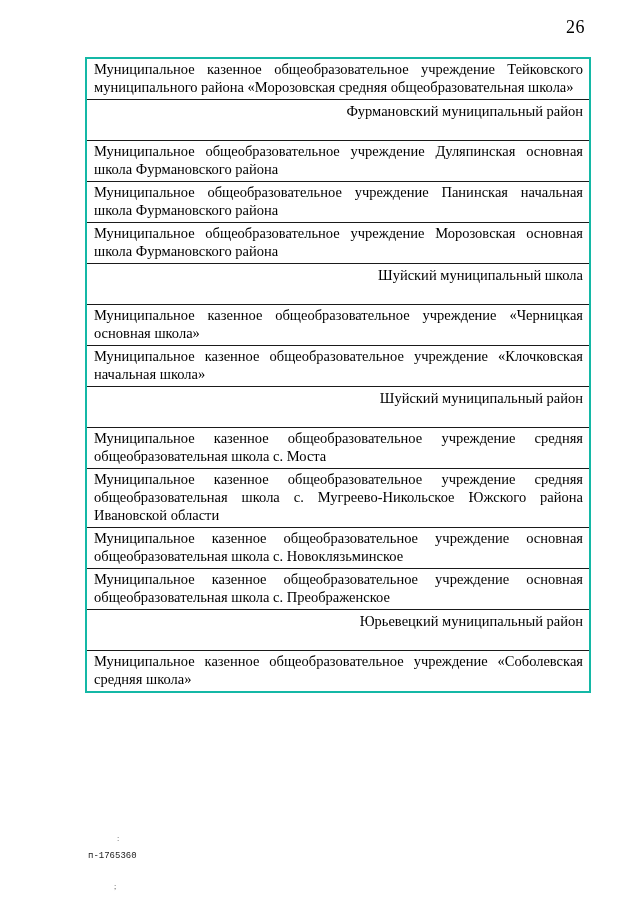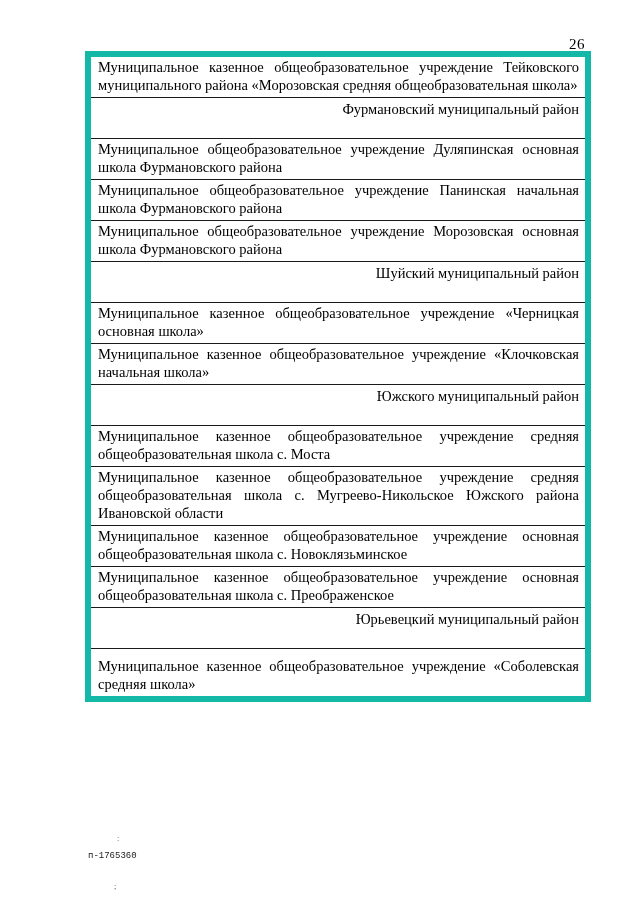--- a/index.html
+++ b/index.html
@@ -10,43 +10,42 @@
   body {
     width: 640px;
     height: 905px;
     position: relative;
     font-family: "Liberation Serif", serif;
     color: #000000;
     overflow: hidden;
   }
   .page-number {
     position: absolute;
-    top: 36px;
+    top: 17px;
     right: 55px;
-    font-size: 15px;
+    font-size: 18px;
     letter-spacing: 0.5px;
   }
   .districts-table {
     position: absolute;
-    top: 51px;
+    top: 57px;
     left: 85px;
     width: 506px;
-    border: 6px solid #14b8a6;
+    border: 2px solid #14b8a6;
     box-sizing: border-box;
   }
   .row {
     border-bottom: 1px solid #1a1a1a;
     padding: 1px 6px 3px 7px;
     font-size: 14.5px;
     line-height: 18px;
     text-align: justify;
   }
   .row:last-child {
     border-bottom: none;
-    margin-top: 7px;
   }
   .row.header {
     text-align: right;
     font-weight: normal;
     padding-top: 2px;
     padding-bottom: 20px;
   }
   .footer-code {
     position: absolute;
     left: 88px;
@@ -74,24 +73,24 @@
 <body>
 
 <div class="page-number">26</div>
 
 <div class="districts-table">
     <div class="row item">Муниципальное казенное общеобразовательное учреждение Тейковского муниципального района «Морозовская средняя общеобразовательная школа»</div>
     <div class="row header">Фурмановский муниципальный район</div>
     <div class="row item">Муниципальное общеобразовательное учреждение Дуляпинская основная школа Фурмановского района</div>
     <div class="row item">Муниципальное общеобразовательное учреждение Панинская начальная школа Фурмановского района</div>
     <div class="row item">Муниципальное общеобразовательное учреждение Морозовская основная школа Фурмановского района</div>
-    <div class="row header">Шуйский муниципальный район</div>
+    <div class="row header">Шуйский муниципальный школа</div>
     <div class="row item">Муниципальное казенное общеобразовательное учреждение «Черницкая основная школа»</div>
     <div class="row item">Муниципальное казенное общеобразовательное учреждение «Клочковская начальная школа»</div>
-    <div class="row header">Южского муниципальный район</div>
+    <div class="row header">Шуйский муниципальный район</div>
     <div class="row item">Муниципальное казенное общеобразовательное учреждение средняя общеобразовательная школа с. Моста</div>
     <div class="row item">Муниципальное казенное общеобразовательное учреждение средняя общеобразовательная школа с. Мугреево-Никольское Южского района Ивановской области</div>
     <div class="row item">Муниципальное казенное общеобразовательное учреждение основная общеобразовательная школа с. Новоклязьминское</div>
     <div class="row item">Муниципальное казенное общеобразовательное учреждение основная общеобразовательная школа с. Преображенское</div>
     <div class="row header">Юрьевецкий муниципальный район</div>
     <div class="row item">Муниципальное казенное общеобразовательное учреждение «Соболевская средняя школа»</div>
   </div>
 
 <div class="footer-dots-top">:</div>
 

